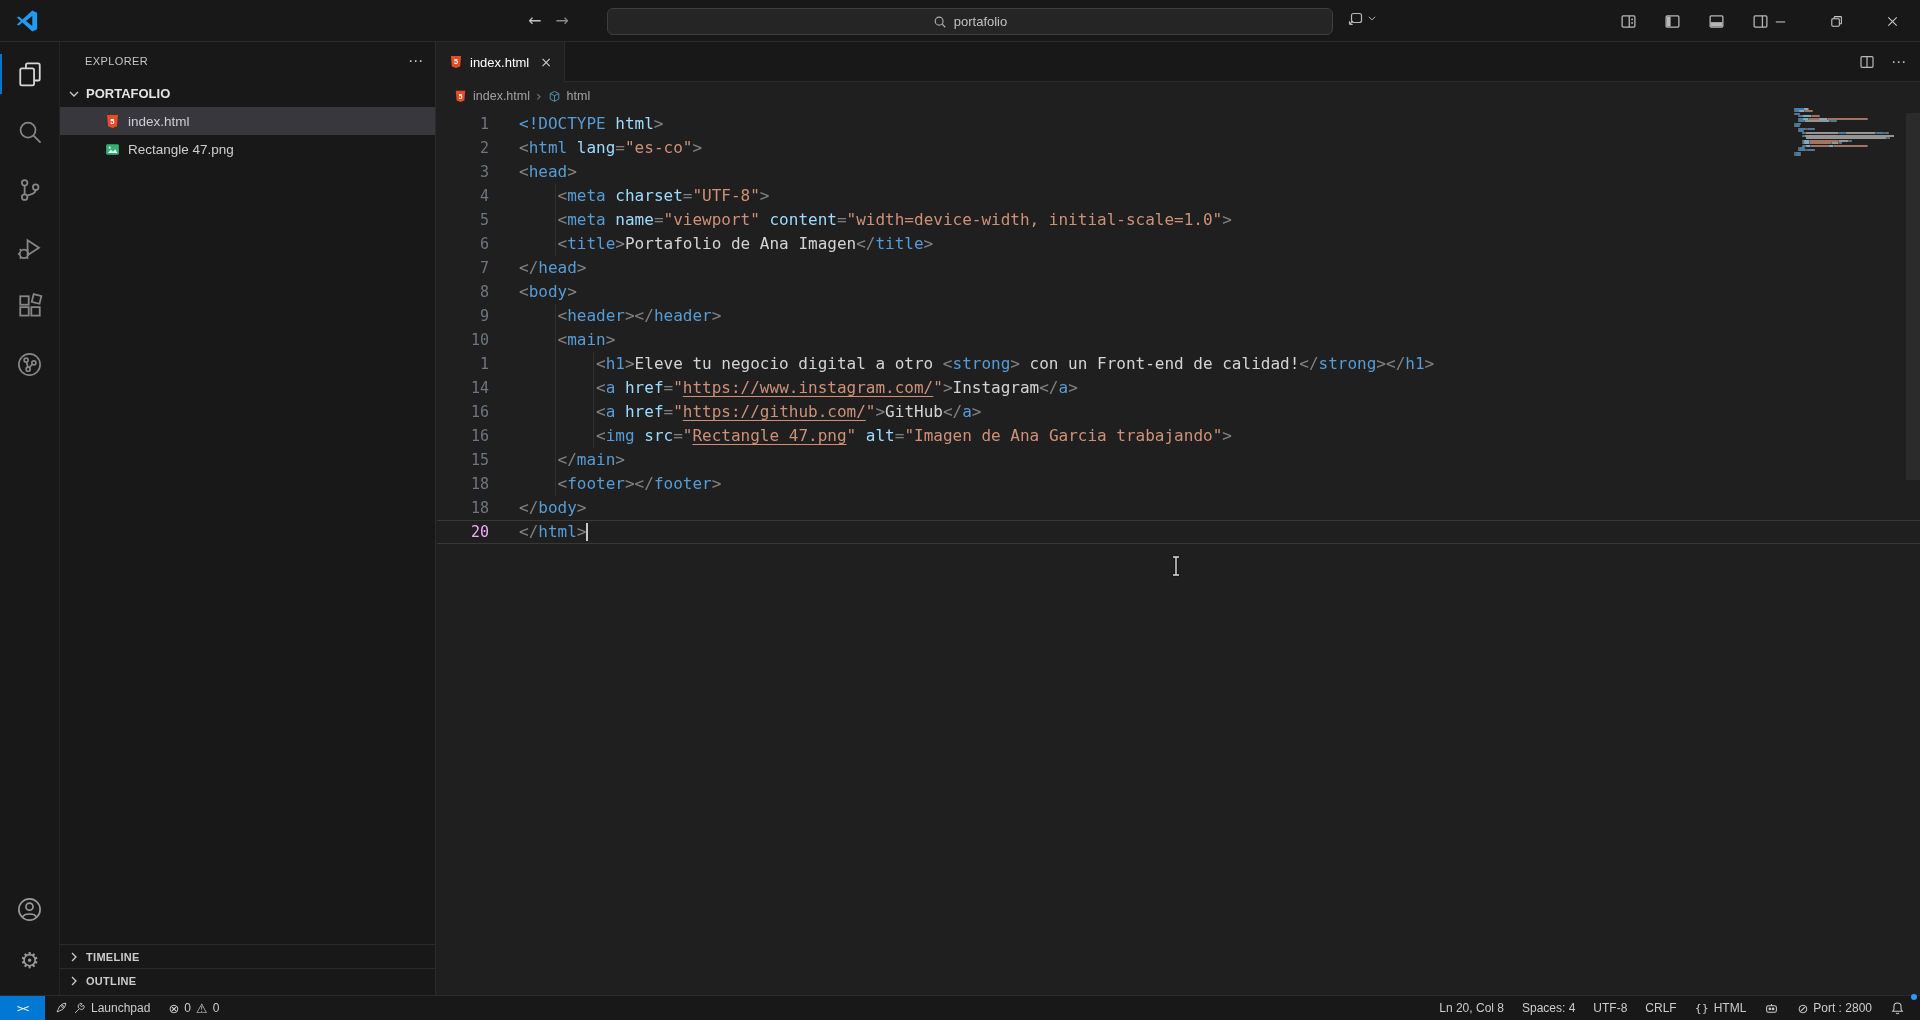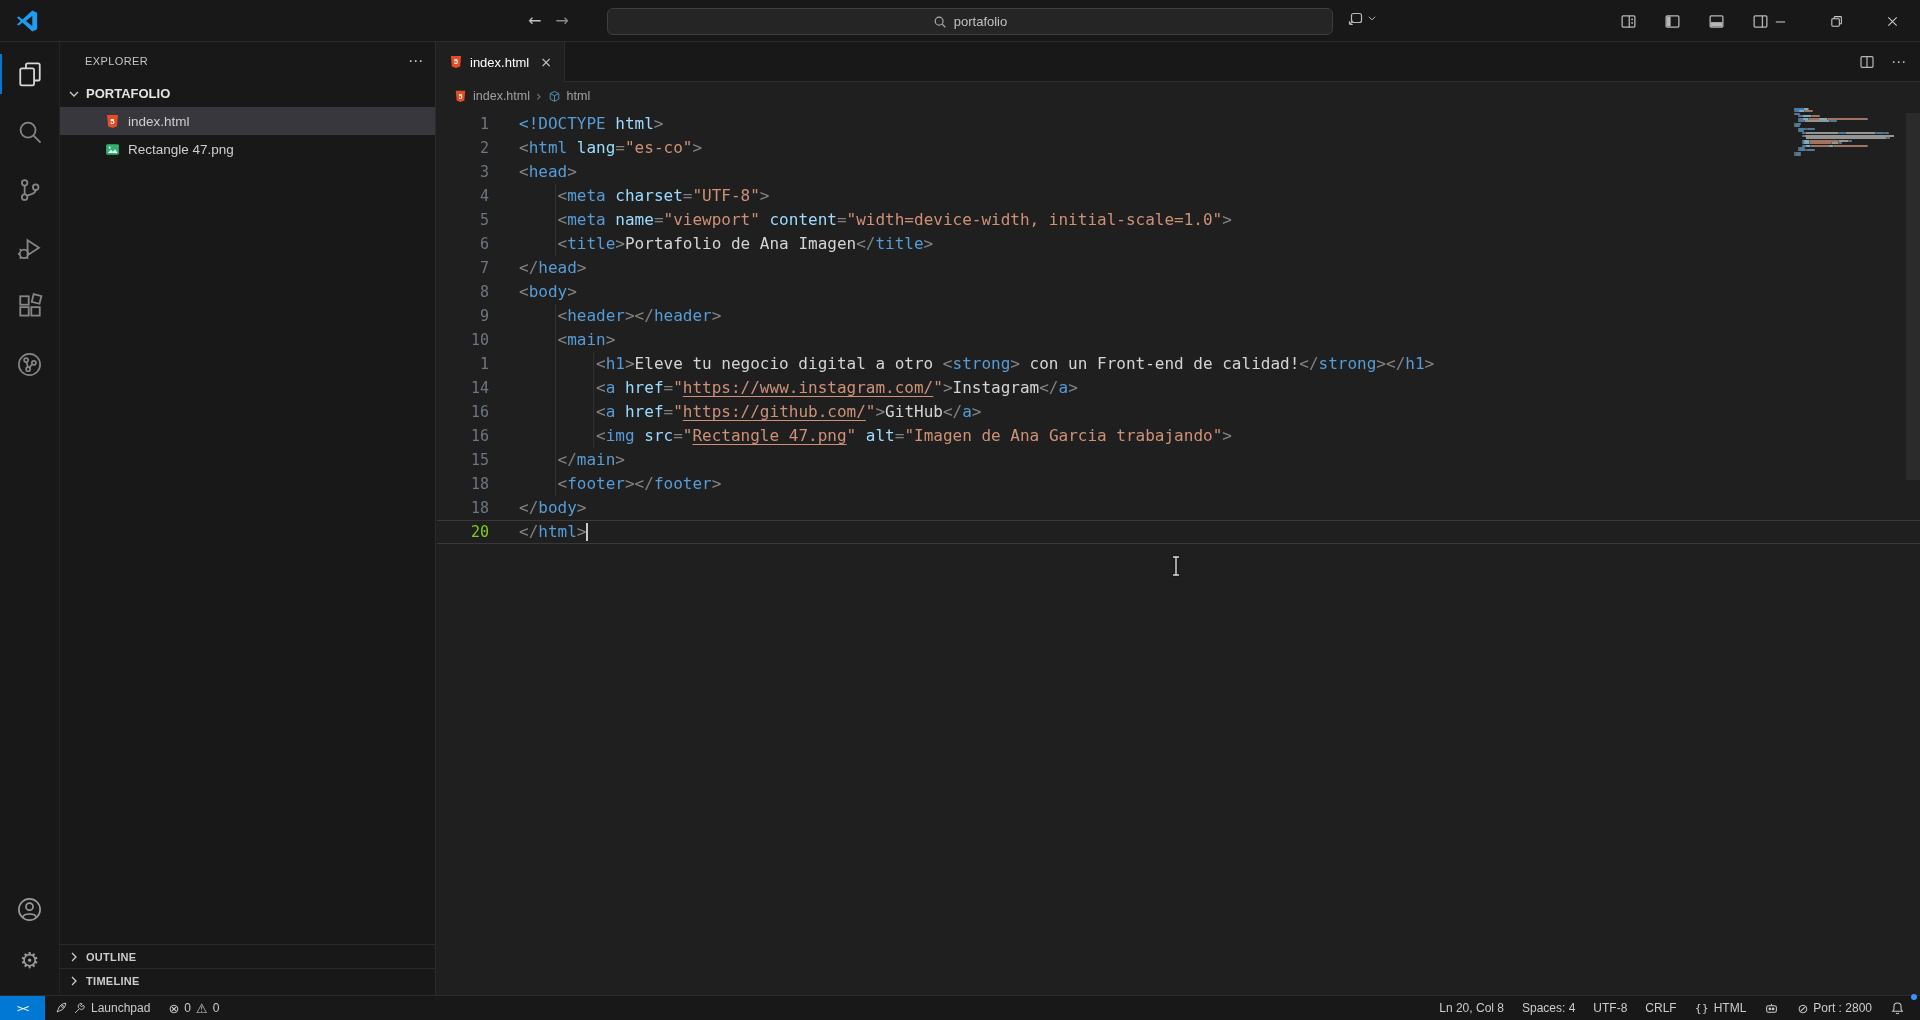--- a/index.html
+++ b/index.html
@@ -60,21 +60,21 @@
   .tab-actions { margin-left: auto; display: flex; align-items: center; gap: 16px; padding-right: 14px; color: #b7b7b7; }
   .breadcrumbs { height: 28px; display: flex; align-items: center; gap: 6px; padding-left: 17px; font-size: 12.5px; color: #a0a0a0; }
   .bc-sep { color: #7d7d7d; font-size: 14px; }
 
   .code { position: absolute; top: 68px; left: 0; right: 0; bottom: 0; padding-top: 2px; }
   .cl { display: flex; height: 24px; line-height: 24px; position: relative;
     font-family: "DejaVu Sans Mono", "Liberation Mono", monospace; font-size: 16px; }
   .ln { width: 52px; flex: none; text-align: right; color: #6e7681; font-size: 15px; }
   .lc { margin-left: 30px; white-space: pre; position: relative; color: #d4d4d4; }
   .cl-active { box-shadow: inset 0 1px 0 #383838, inset 0 -1px 0 #383838; }
-  .cl-active .ln { color: #84cc16; }
+  .cl-active .ln { color: #f0abfc; }
   .ig { position: absolute; top: 0; bottom: 0; width: 1px; background: #313131; }
   .caret { position: absolute; top: 3px; height: 18px; width: 1.5px; background: #c8c8c8; }
   .tk-p { color: #808080; } .tk-t { color: #569cd6; } .tk-a { color: #9cdcfe; }
   .tk-s { color: #ce9178; } .tk-x { color: #d4d4d4; } .tk-d { color: #569cd6; }
   .tk-u { color: #ce9178; text-decoration: underline; text-underline-offset: 3px; }
 
   .minimap { position: absolute; top: 66px; right: 16px; width: 110px; }
   .mm-row { display: flex; height: 2px; margin-bottom: 0.45px; }
   .mm-row i { height: 2px; flex: none; opacity: 0.75; }
   .mm-p { background: #7a7a7a; } .mm-t { background: #569cd6; } .mm-d { background: #569cd6; }
@@ -245,27 +245,27 @@
         <circle cx="5" cy="6" r="1.1" fill="#ffffff"></circle>
         <path d="M3.1 11.6l3.2-3.3 2.1 2 2.4-2.7 2.5 4z" fill="#ffffff"></path>
       </svg>
     <span>Rectangle 47.png</span>
   </div>
   <div class="sb-bottom">
     <div class="sb-section">
       <svg width="16" height="16" viewBox="0 0 16 16">
           <path d="M6 4l4 4-4 4" stroke="#cccccc" fill="none" stroke-width="1.3"></path>
         </svg>
-      <span>OUTLINE</span>
+      <span>TIMELINE</span>
     </div>
     <div class="sb-section">
       <svg width="16" height="16" viewBox="0 0 16 16">
           <path d="M6 4l4 4-4 4" stroke="#cccccc" fill="none" stroke-width="1.3"></path>
         </svg>
-      <span>TIMELINE</span>
+      <span>OUTLINE</span>
     </div>
     <div class="sb-pad"></div>
   </div>
 </div>
 
 <div class="editor">
   <div class="tabbar">
     <div class="tab">
       <svg width="14" height="14" viewBox="0 0 16 16">
           <path fill="#e44d26" d="M2.2 1h11.6l-1.05 12L8 14.8 3.25 13z"></path>

